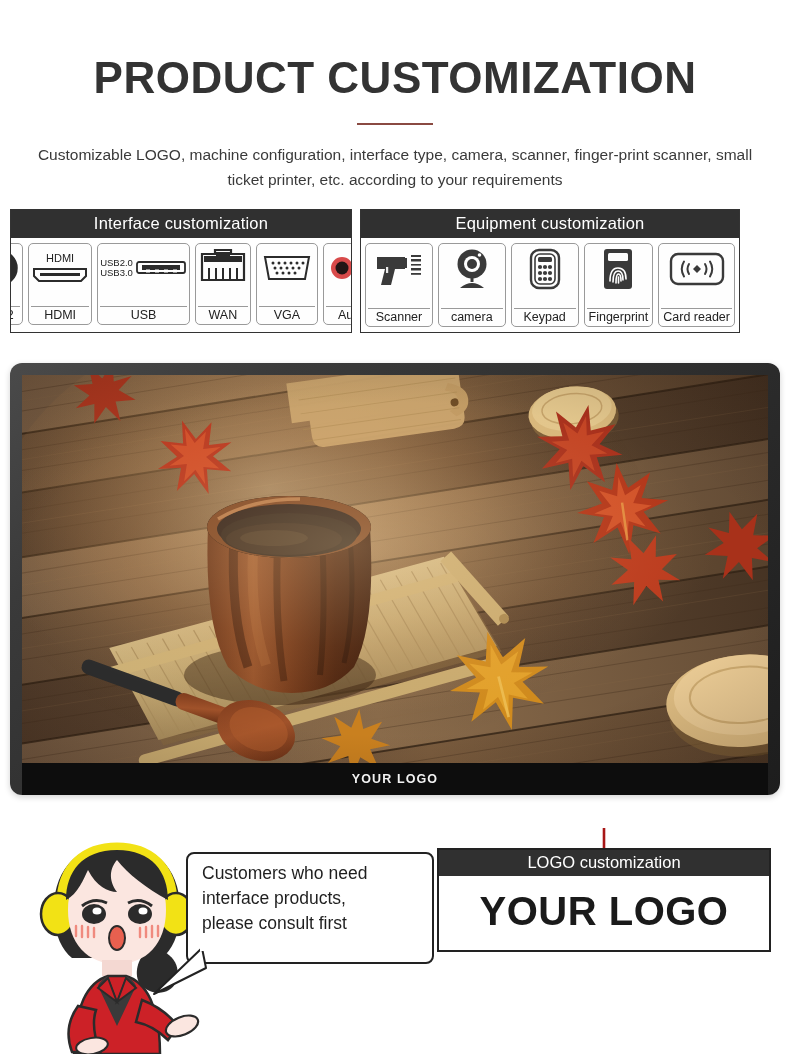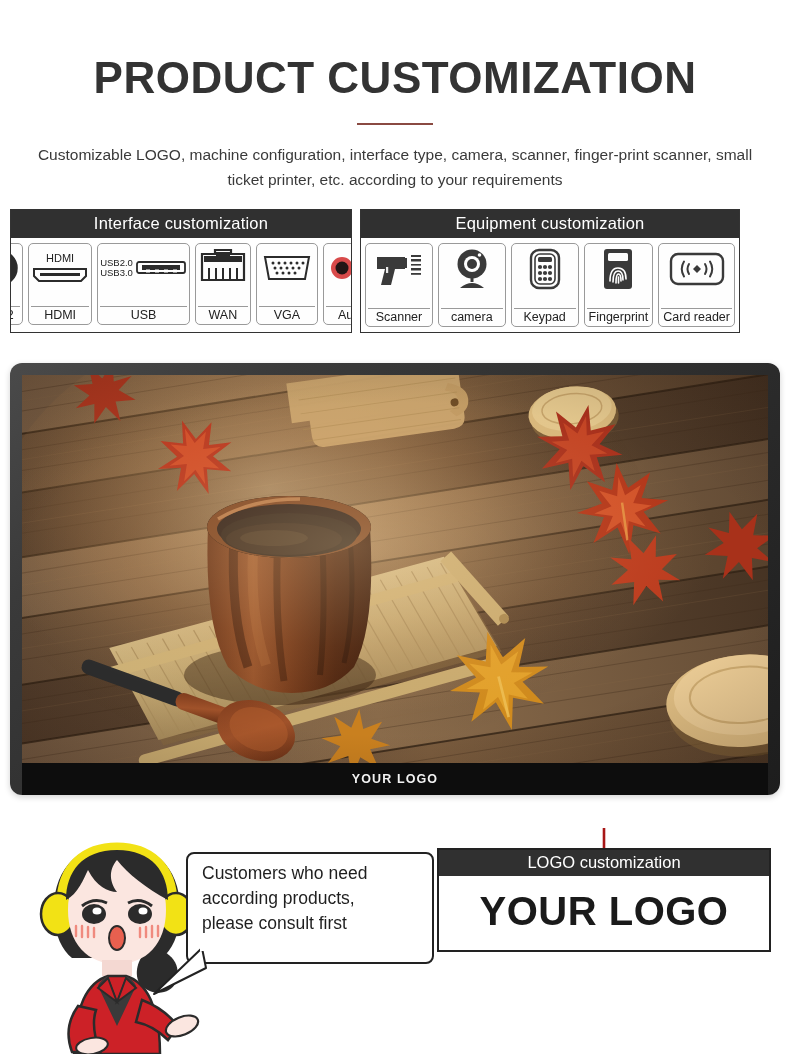--- a/index.html
+++ b/index.html
@@ -703,21 +703,21 @@
       <path d="M56 176 C46 190 44 206 50 222 L78 222 C72 206 70 192 74 180 Z" fill="#cc2127" stroke="#2b2b2b" stroke-width="2.5"></path>
       <ellipse cx="70" cy="216" rx="16" ry="8" fill="#fbe6e0" stroke="#2b2b2b" stroke-width="2" transform="rotate(-10 70 216)"></ellipse>
 
       <path d="M120 170 C136 176 148 186 156 196 L146 210 C136 200 124 194 114 192 Z" fill="#cc2127" stroke="#2b2b2b" stroke-width="2.5"></path>
       <ellipse cx="160" cy="196" rx="17" ry="9" fill="#fbe6e0" stroke="#2b2b2b" stroke-width="2.2" transform="rotate(-22 160 196)"></ellipse>
     </svg>
   </div>
 
   <div class="bubble">
     <div class="bubble-line">Customers who need</div>
-    <div class="bubble-line">according products,</div>
+    <div class="bubble-line">interface products,</div>
     <div class="bubble-line">please consult first</div>
   </div>
   <svg class="bubble-tail" width="70" height="56">
     <path d="M52 2 L4 48 L56 22 Z" fill="#ffffff" stroke="#222" stroke-width="2" stroke-linejoin="round"></path>
     <path d="M50 3 L56 3" stroke="#ffffff" stroke-width="4"></path>
   </svg>
 
   <div class="logo-box">
     <div class="logo-box-header">LOGO customization</div>
     <div class="logo-box-body">

